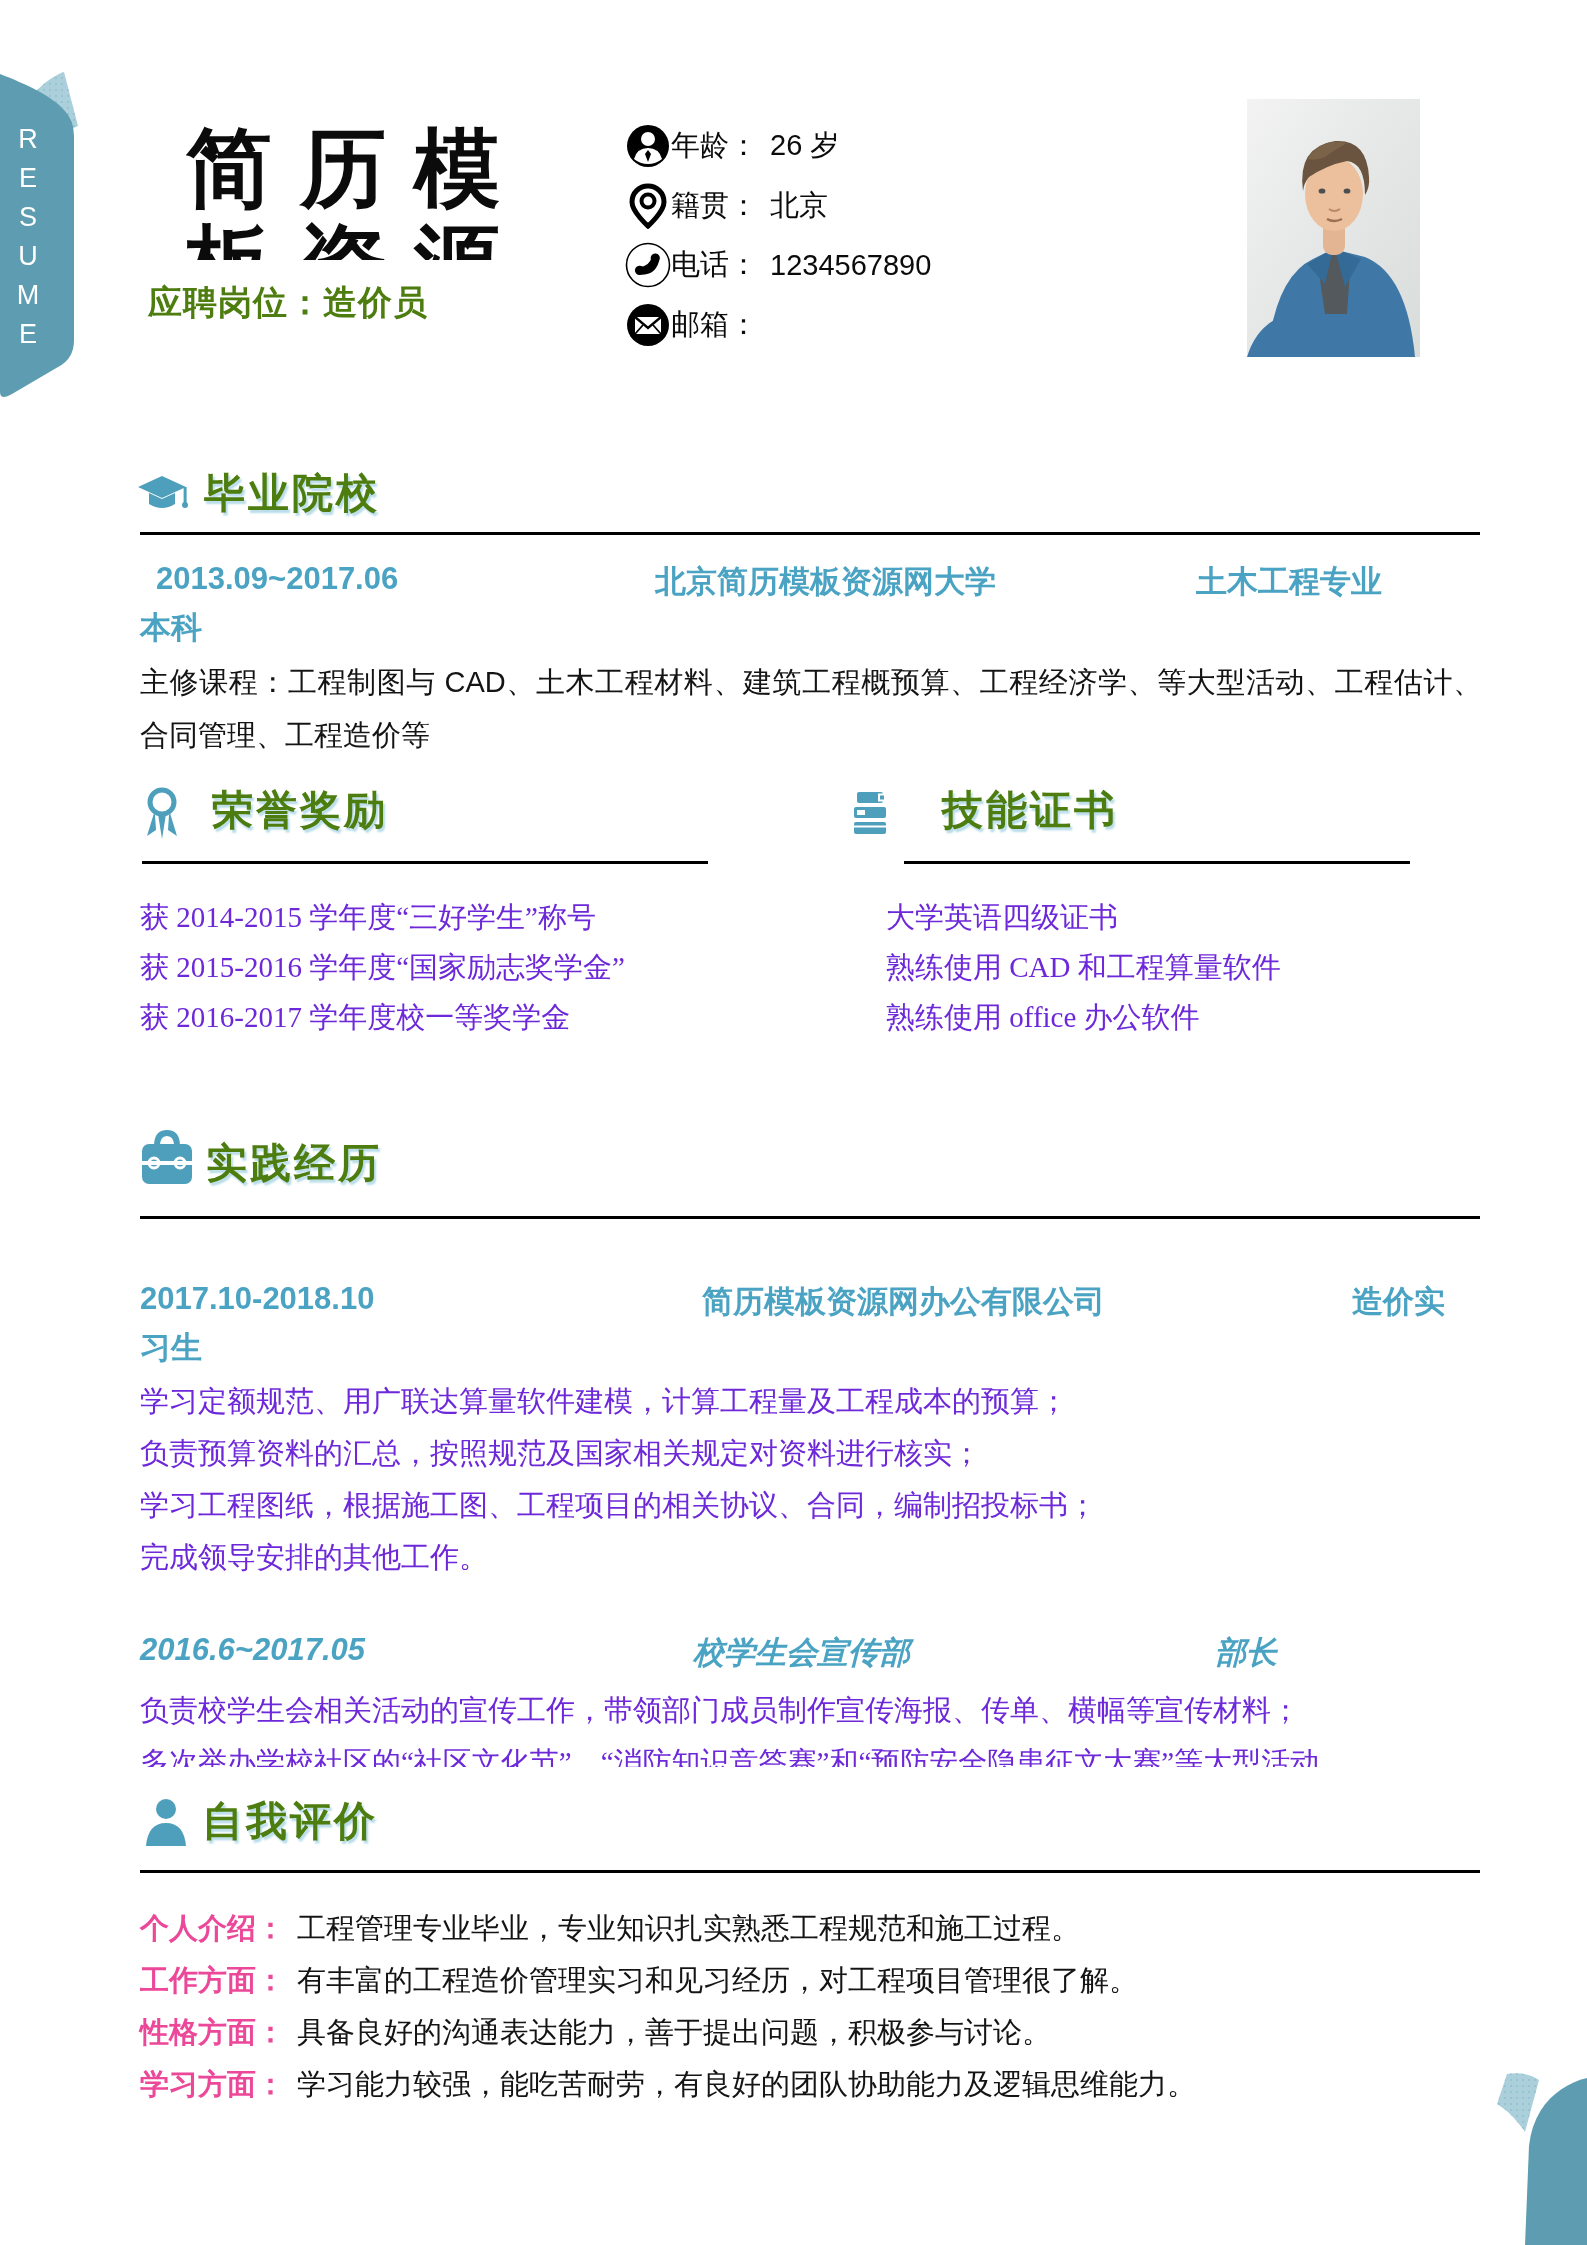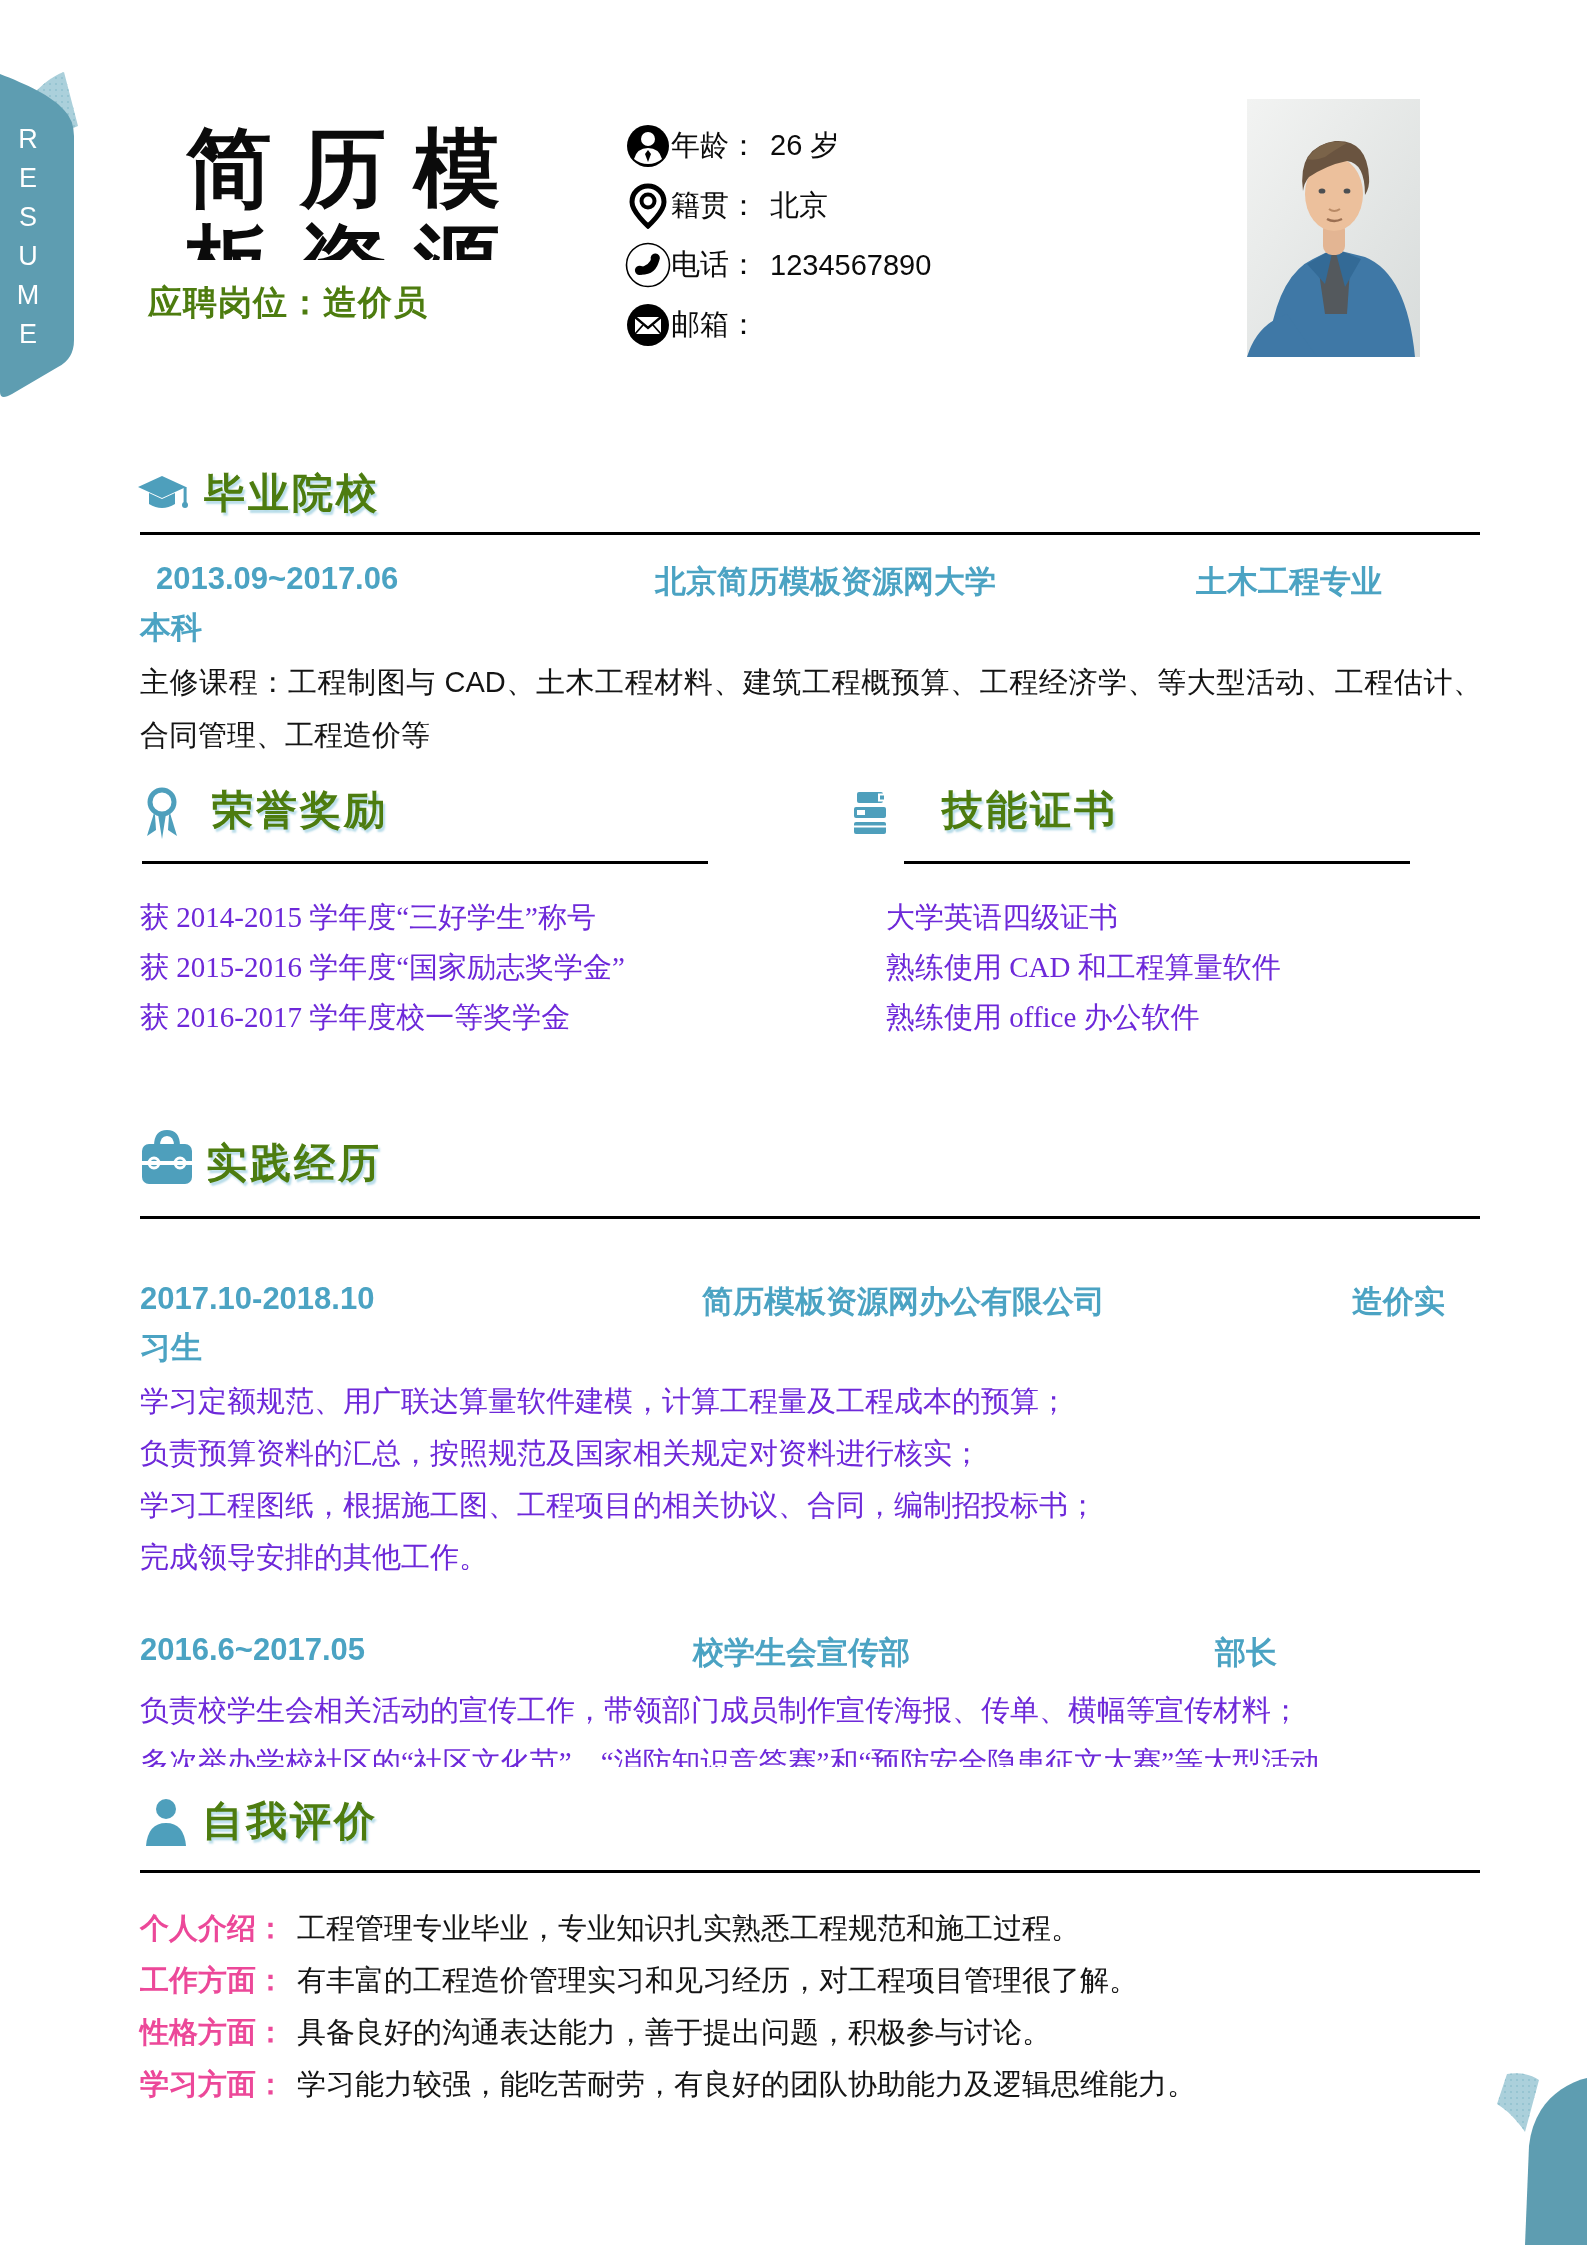--- a/index.html
+++ b/index.html
@@ -226,21 +226,21 @@
     <span style="left:1212px;">造价实</span>
     <span class="l2">习生</span>
   </div>
   <div class="bullet-block body-text" style="left:140px;top:1375px;width:1342px;">
     <div>学习定额规范、用广联达算量软件建模，计算工程量及工程成本的预算；</div>
     <div>负责预算资料的汇总，按照规范及国家相关规定对资料进行核实；</div>
     <div>学习工程图纸，根据施工图、工程项目的相关协议、合同，编制招投标书；</div>
     <div>完成领导安排的其他工作。</div>
   </div>
 
-  <div class="entry-head" style="left:140px;top:1632px;height:46px;">
+  <div class="entry-head" style="left:140px;top:1632px;height:46px;font-style:italic;">
     <span style="left:0;">2016.6~2017.05</span>
     <span style="left:553px;">校学生会宣传部</span>
     <span style="left:1075px;">部长</span>
   </div>
   <div class="bullet-block body-text" style="left:140px;top:1684px;width:1342px;">
     <div>负责校学生会相关活动的宣传工作，带领部门成员制作宣传海报、传单、横幅等宣传材料；</div>
     <div class="clip-line" style="height:31px;">多次举办学校社区的“社区文化节”、“消防知识竞答赛”和“预防安全隐患征文大赛”等大型活动</div>
   </div>
 
   <svg class="abs" style="left:145px;top:1798px;" width="42" height="48" viewBox="0 0 42 48">

